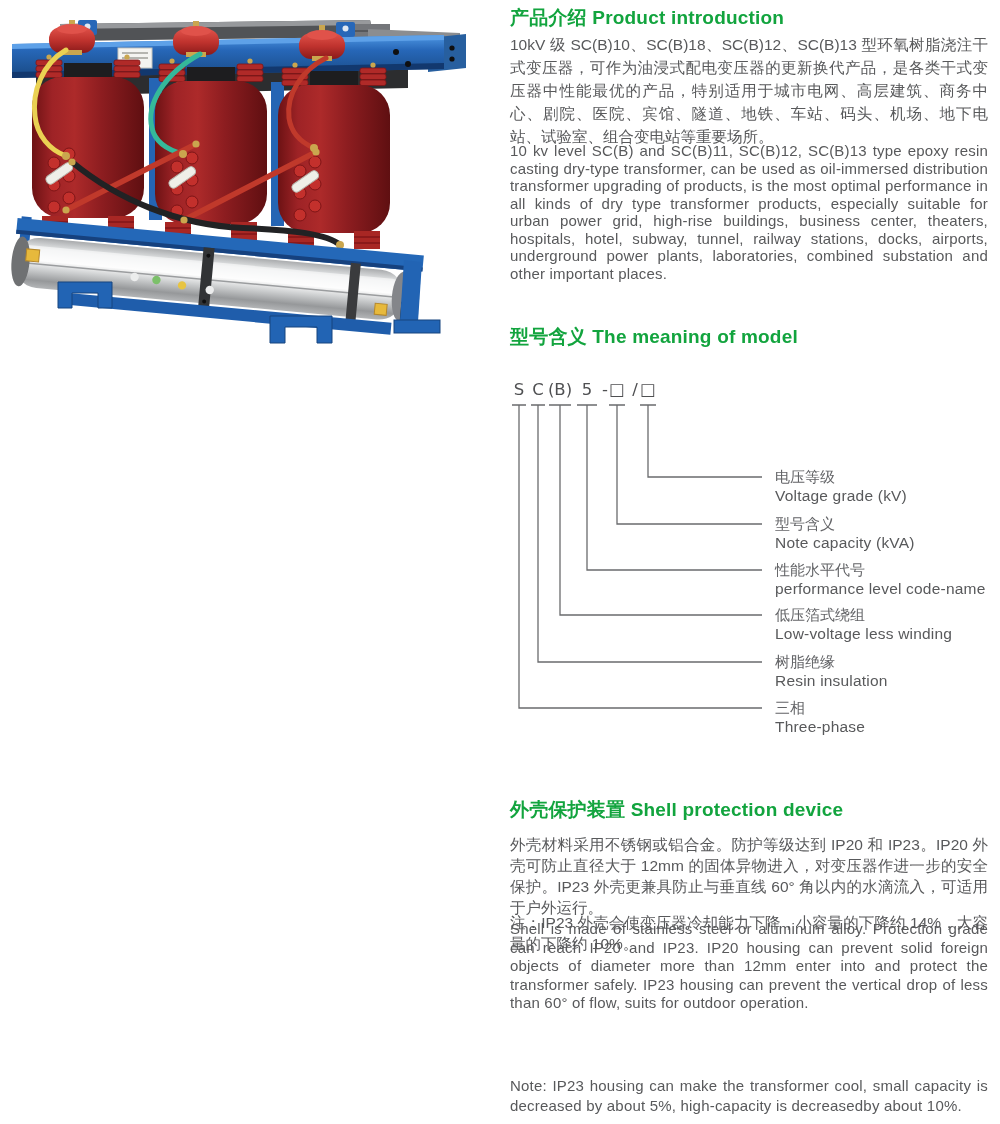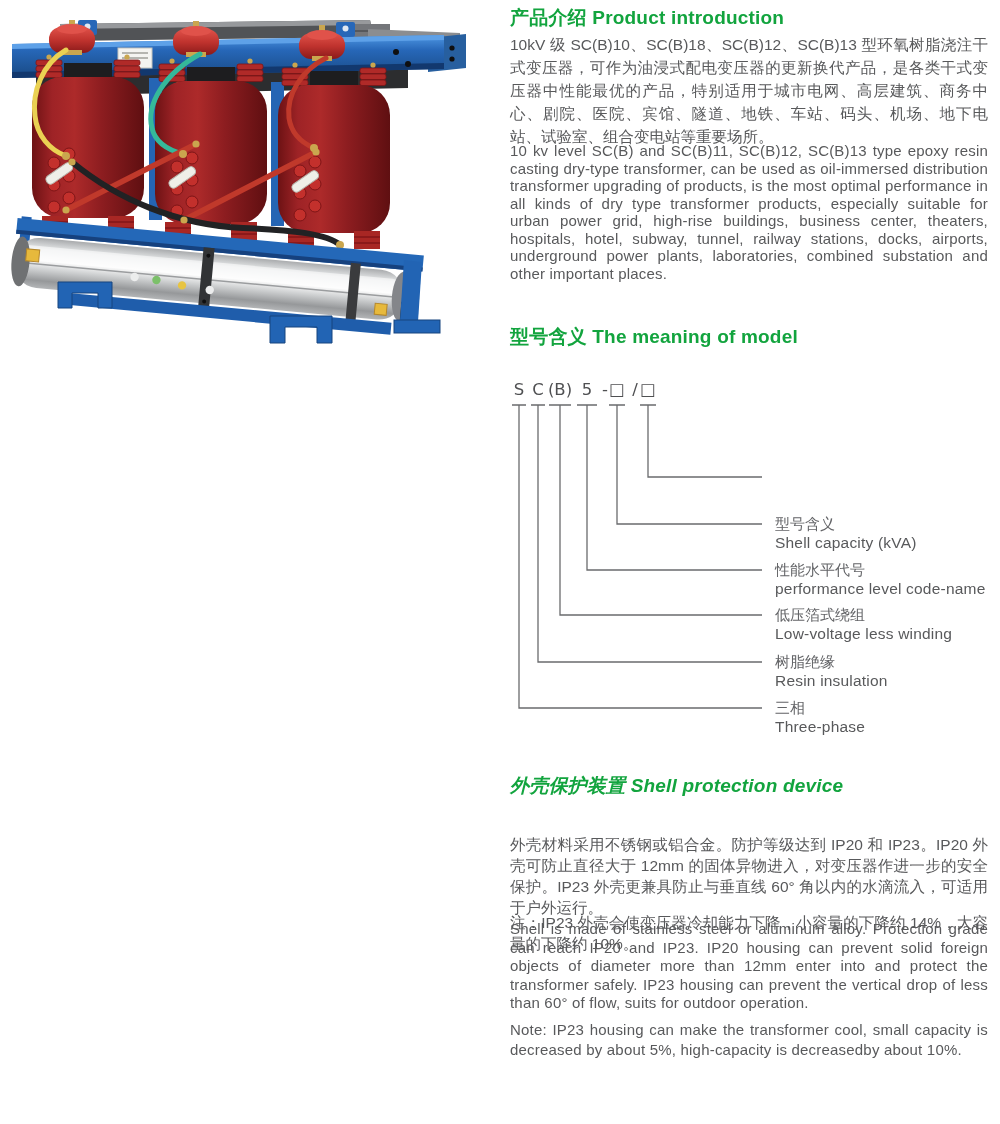--- a/index.html
+++ b/index.html
@@ -340,45 +340,49 @@
       <g fill="none" stroke="#6a6b6d" stroke-width="1.3">
         <path d="M2,27 H16 M9,27 V330 H252"></path>
         <path d="M21,27 H35 M28,27 V284 H252"></path>
         <path d="M39,27 H61 M50,27 V237 H252"></path>
         <path d="M67,27 H87 M77,27 V192 H252"></path>
         <path d="M99,27 H115 M107,27 V146 H252"></path>
         <path d="M130,27 H146 M138,27 V99 H252"></path>
       </g>
     </svg>
 
+    <div class="dlabel" style="top:89px">
+      <div class="lzh">电压等级</div>
+      <div class="len">Voltage grade (kV)</div>
+    </div>
     <div class="dlabel" style="top:136px">
       <div class="lzh">型号含义</div>
-      <div class="len">Shell capacity (kVA)</div>
+      <div class="len">Note capacity (kVA)</div>
     </div>
     <div class="dlabel" style="top:182px">
       <div class="lzh">性能水平代号</div>
       <div class="len">performance level code-name</div>
     </div>
     <div class="dlabel" style="top:227px">
       <div class="lzh">低压箔式绕组</div>
       <div class="len">Low-voltage less winding</div>
     </div>
     <div class="dlabel" style="top:274px">
       <div class="lzh">树脂绝缘</div>
       <div class="len">Resin insulation</div>
     </div>
     <div class="dlabel" style="top:320px">
       <div class="lzh">三相</div>
       <div class="len">Three-phase</div>
     </div>
   </div>
 
-  <h2 class="abs col sec-title" style="top:774px;font-style:italic;">外壳保护装置 Shell protection device</h2>
+  <h2 class="abs col sec-title" style="top:798px;">外壳保护装置 Shell protection device</h2>
 
   <p class="abs col para zh2" style="top:834px;">外壳材料采用不锈钢或铝合金。防护等级达到 IP20 和 IP23。IP20 外壳可防止直径大于 12mm 的固体异物进入，对变压器作进一步的安全保护。IP23 外壳更兼具防止与垂直线 60° 角以内的水滴流入，可适用于户外运行。</p>
 
   <p class="abs col para zh2" style="top:912px;">注：IP23 外壳会使变压器冷却能力下降，小容量的下降约 14%，大容量的下降约 10%。</p>
 
   <p class="abs col para en2" style="top:920px;">Shell is made of stainless steel or aluminum alloy. Protection grade can reach IP20 and IP23. IP20 housing can prevent solid foreign objects of diameter more than 12mm enter into and protect the transformer safely. IP23 housing can prevent the vertical drop of less than 60° of flow, suits for outdoor operation.</p>
 
-  <p class="abs col para en3" style="top:1020px;">Note: IP23 housing can make the transformer cool, small capacity is decreased by about 5%, high-capacity is decreasedby about 10%.</p>
+  <p class="abs col para en3" style="top:1076px;">Note: IP23 housing can make the transformer cool, small capacity is decreased by about 5%, high-capacity is decreasedby about 10%.</p>
 
 </div>
 
 </body></html>

